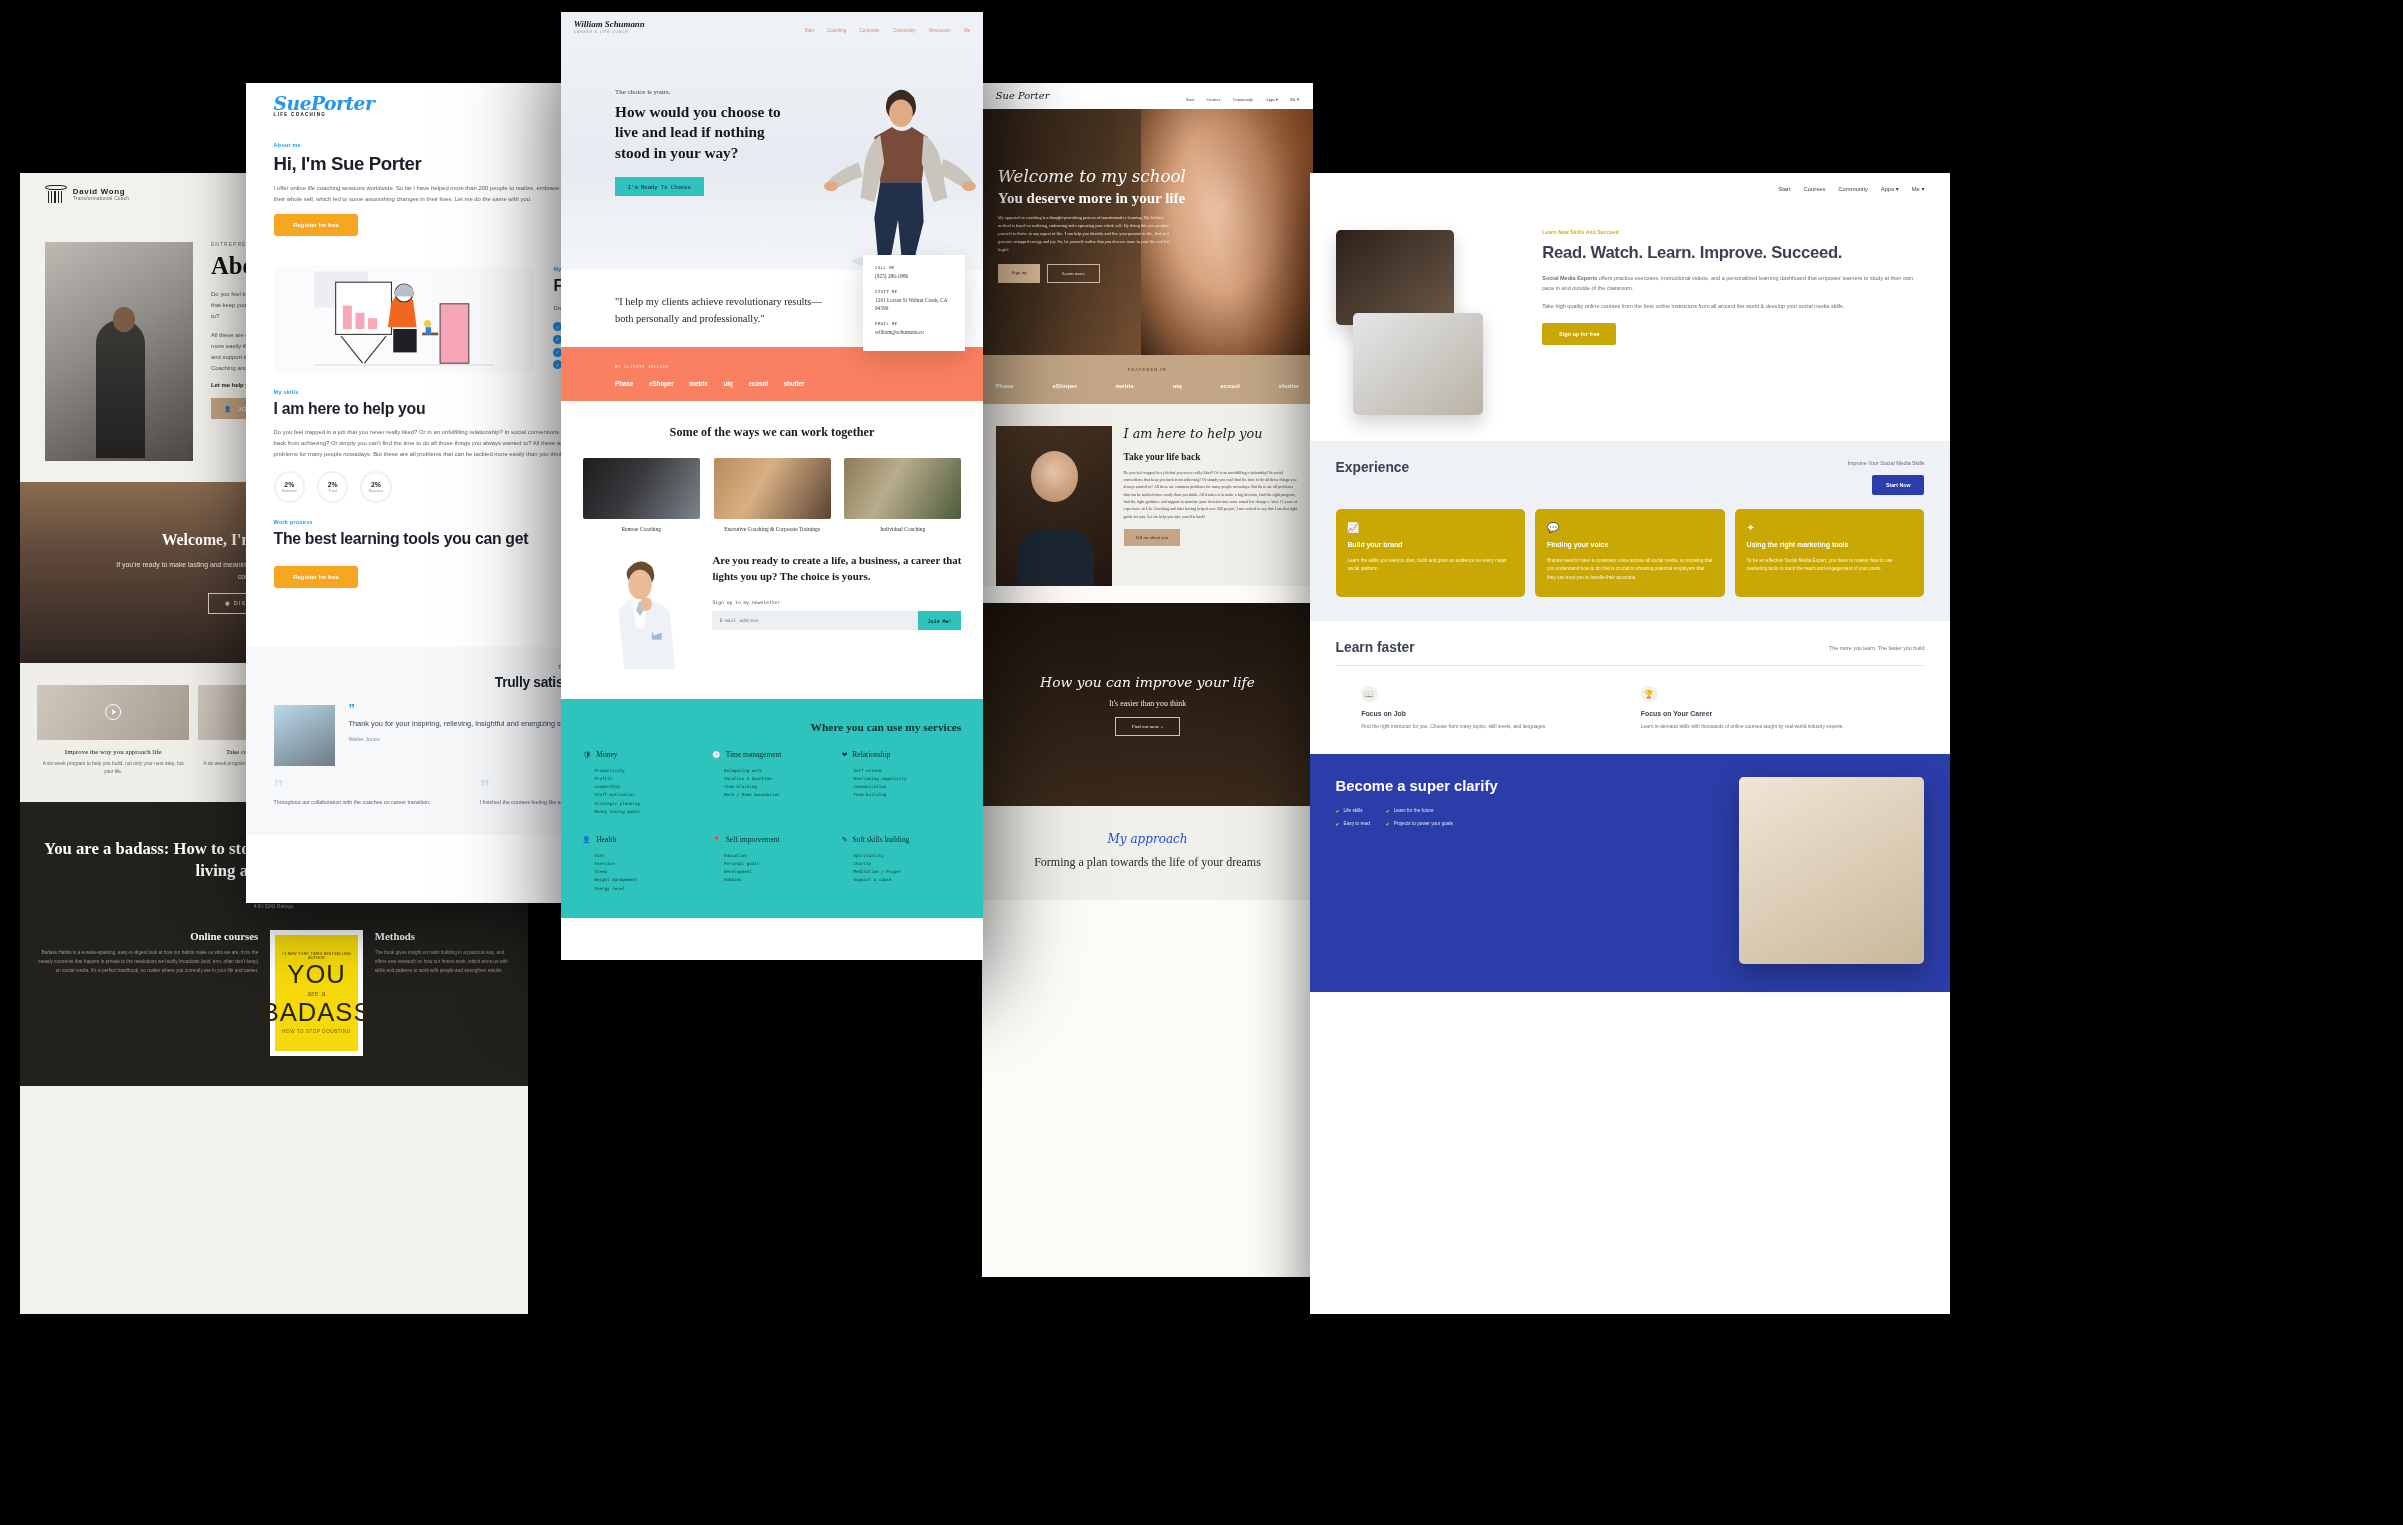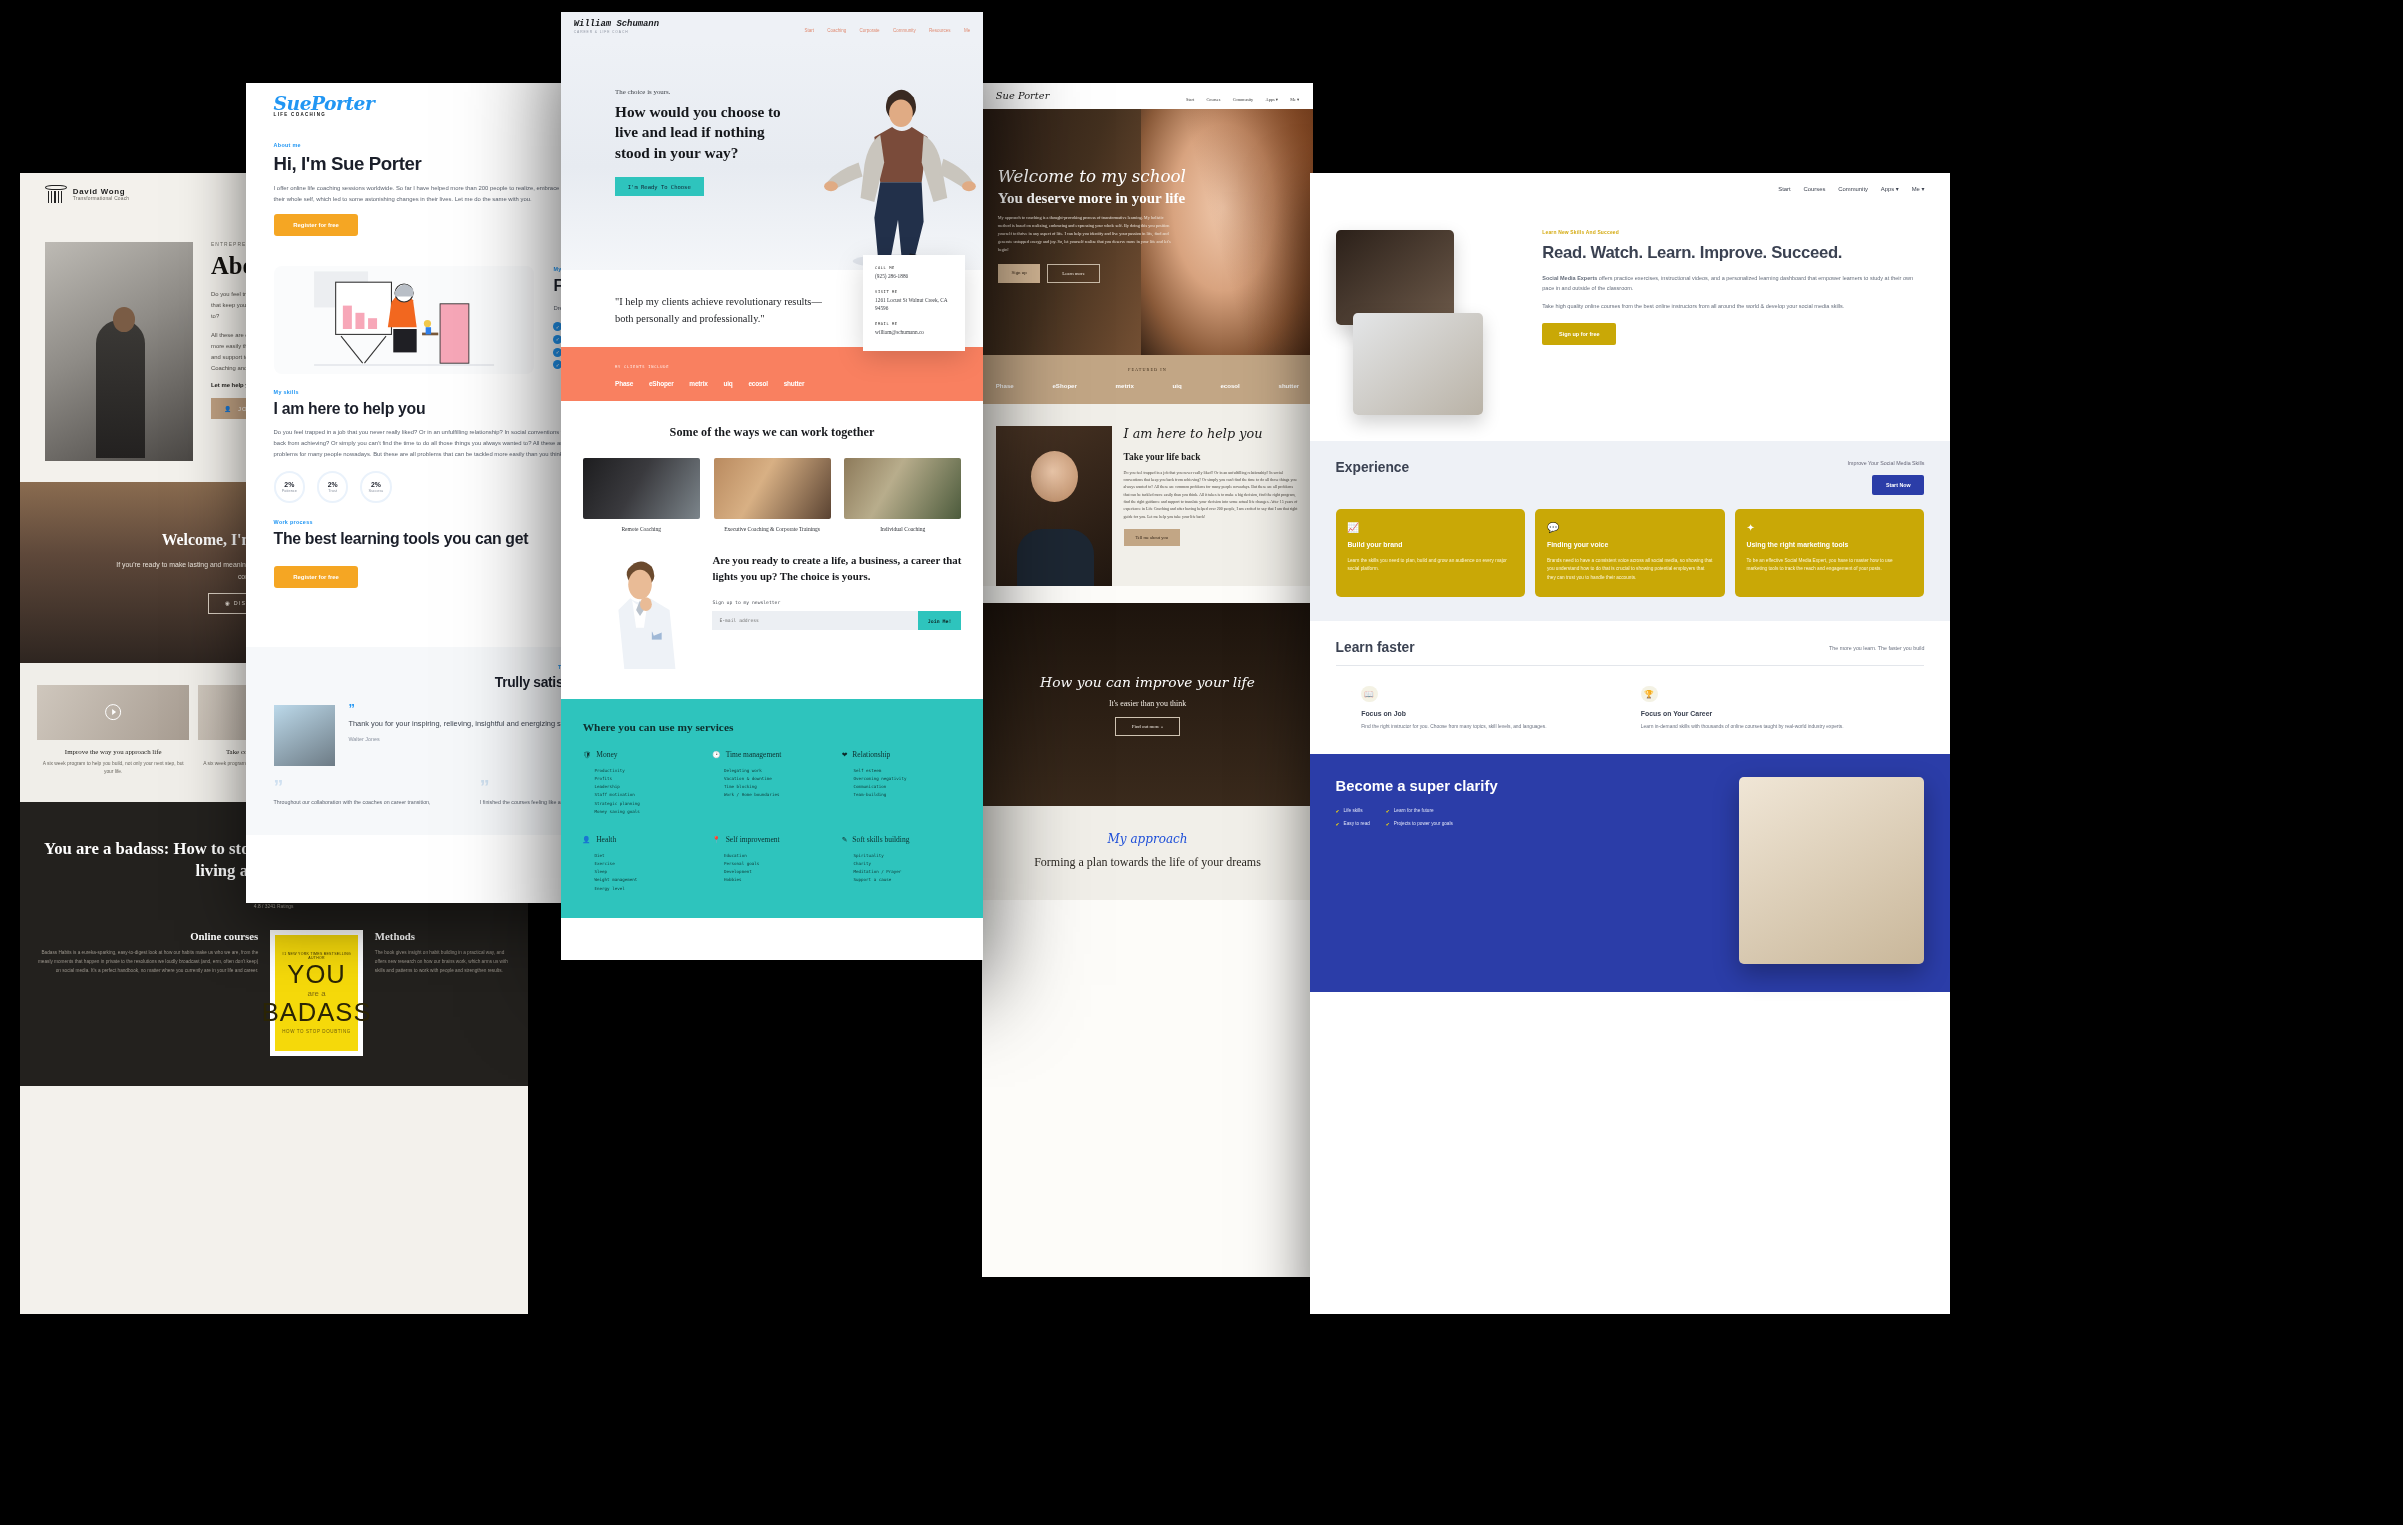--- a/index.html
+++ b/index.html
@@ -95,21 +95,21 @@
   #p2 .qm{color:#2196f3;font-size:12.8px;font-weight:800;line-height:.6;}
   #p2 .tq{font-size:7.4px;line-height:1.7;color:#3d4450;margin:4.9px 0 5.9px;}
   #p2 .tn{font-size:5.4px;color:#8b93a0;}
   #p2 .mini{display:flex;gap:13.8px;margin-top:15.8px;}
   #p2 .mq{color:#cfe0f0;font-size:19.7px;font-weight:800;line-height:.55;}
   #p2 .mt{font-size:5.3px;line-height:1.8;color:#5d6470;margin-top:4.9px;}
 
   
   #p3 { left: 561px; top: 11.8px; width: 422px; height: 948px; background:#fff; z-index: 40; box-shadow: 0 25.6px 89px rgba(0,0,0,.7); }
   #p3 .n{height:29.6px;padding:0 12.8px;display:flex;align-items:center;justify-content:space-between;background:#eef1f6;}
-  #p3 .brand{font-family:Liberation Mono, monospace;font-style:italic;font-weight:700;font-size:8.9px;color:#16181c;text-align:right;}
+  #p3 .brand{font-family:Liberation Serif, serif;font-style:italic;font-weight:700;font-size:8.9px;color:#16181c;text-align:right;}
   #p3 .brandsub{font-size:3.3px;letter-spacing:0.9px;color:#8d93a0;margin-top:1px;}
   #p3 .n a{font-size:4.5px;color:#e08b72;margin-left:8.9px;}
   #p3 .hero{height:229px;background:linear-gradient(180deg,#eef1f6 0%,#e7ebf1 55%,#f4f6f9 100%);position:relative;padding:47px 0 0 54px;}
   #p3 .hk{font-family:"Liberation Serif",serif;font-size:6.9px;color:#3e4249;margin-bottom:6.9px;}
   #p3 .hero h1{font-family:"Liberation Serif",serif;font-size:15.3px;font-weight:700;color:#15171b;line-height:1.32;max-width:187px;}
   #p3 .btn-t{display:inline-block;margin-top:13.8px;background:#2ec4bd;color:#123;font-size:5.5px;padding:6.9px 12.8px;font-family:"DejaVu Sans Mono",monospace;}
   #p3 .man{position:absolute;right:5.9px;bottom:0;width:158px;height:202px;}
   #p3 .quote{padding:23.6px 54px 19.7px;position:relative;}
   #p3 .quote p{font-family:"Liberation Serif",serif;font-size:10.4px;line-height:1.6;color:#1b1d21;max-width:207px;}
   #p3 .vcard{position:absolute;right:17.7px;top:-15.8px;width:102px;background:#fff;box-shadow:0 6.9px 25.6px rgba(0,0,0,.17);padding:11.8px 11.8px 13.8px;}
@@ -126,21 +126,21 @@
   #p3 .wimg{height:61px;border-radius:2px;}
   #p3 .wl{font-family:"Liberation Serif",serif;font-size:5.5px;color:#2d3036;text-align:center;margin-top:6.9px;line-height:1.5;}
   #p3 .cta{display:flex;gap:11.8px;padding:19.7px 21.7px 0;align-items:flex-start;}
   #p3 .ctaimg{width:118px;height:128px;flex:none;position:relative;}
   #p3 .cta h3{font-family:"Liberation Serif",serif;font-size:10.8px;line-height:1.45;color:#16181c;}
   #p3 .sl{font-family:"DejaVu Sans Mono",monospace;font-size:4.7px;color:#4b4f57;margin:15.8px 0 5.9px;}
   #p3 .frm{display:flex;}
   #p3 .frm input{flex:1;background:#eceff3;border:0;height:18.7px;font-family:"DejaVu Sans Mono",monospace;font-size:4.7px;color:#9aa0ab;padding:0 6.9px;}
   #p3 .frm button{background:#2ec4bd;border:0;color:#0d2b2a;font-family:"DejaVu Sans Mono",monospace;font-size:4.9px;font-weight:700;padding:0 9.9px;height:18.7px;}
   #p3 .svc{background:#2ec4bd;padding:21.7px 21.7px 25.6px;margin-top:17.7px;}
-  #p3 .svc h2{font-family:"Liberation Serif",serif;font-size:11.4px;color:#0e2f2e;text-align:left;margin-bottom:17.7px;}
+  #p3 .svc h2{font-family:"Liberation Serif",serif;font-size:11.4px;color:#0e2f2e;text-align:right;margin-bottom:17.7px;}
   #p3 .grid3{display:grid;grid-template-columns:repeat(3,1fr);gap:19.7px 9.9px;}
   #p3 .gh{display:flex;align-items:center;gap:4.9px;margin-bottom:7.9px;}
   #p3 .gh .ic{font-size:6.9px;color:#0d2b2a;}
   #p3 .gh .tt{font-family:"Liberation Serif",serif;font-size:7.5px;color:#0e2f2e;}
   #p3 .gl{font-family:"DejaVu Sans Mono",monospace;font-size:4.2px;line-height:1.92;color:#11403e;padding-left:11.8px;}
 
   
   #p4 { left: 982px; top: 83px; width: 331px; height: 1194px; background:#fdfcf9; }
   #p4 .n{height:25.6px;background:#fff;padding:0 13.8px;display:flex;align-items:center;justify-content:space-between;}
   #p4 .brand{font-family:"DejaVu Serif",serif;font-style:italic;font-size:9.9px;color:#1b1b1b;}

